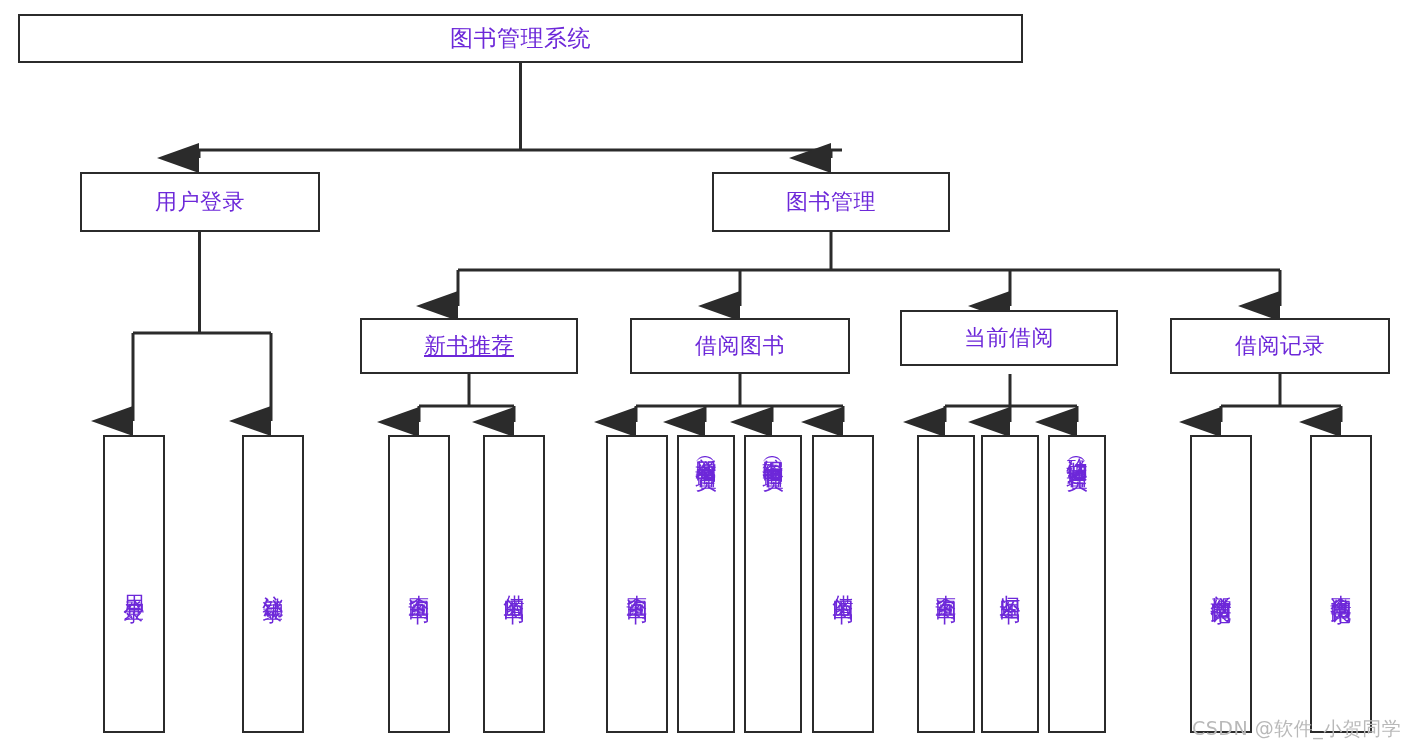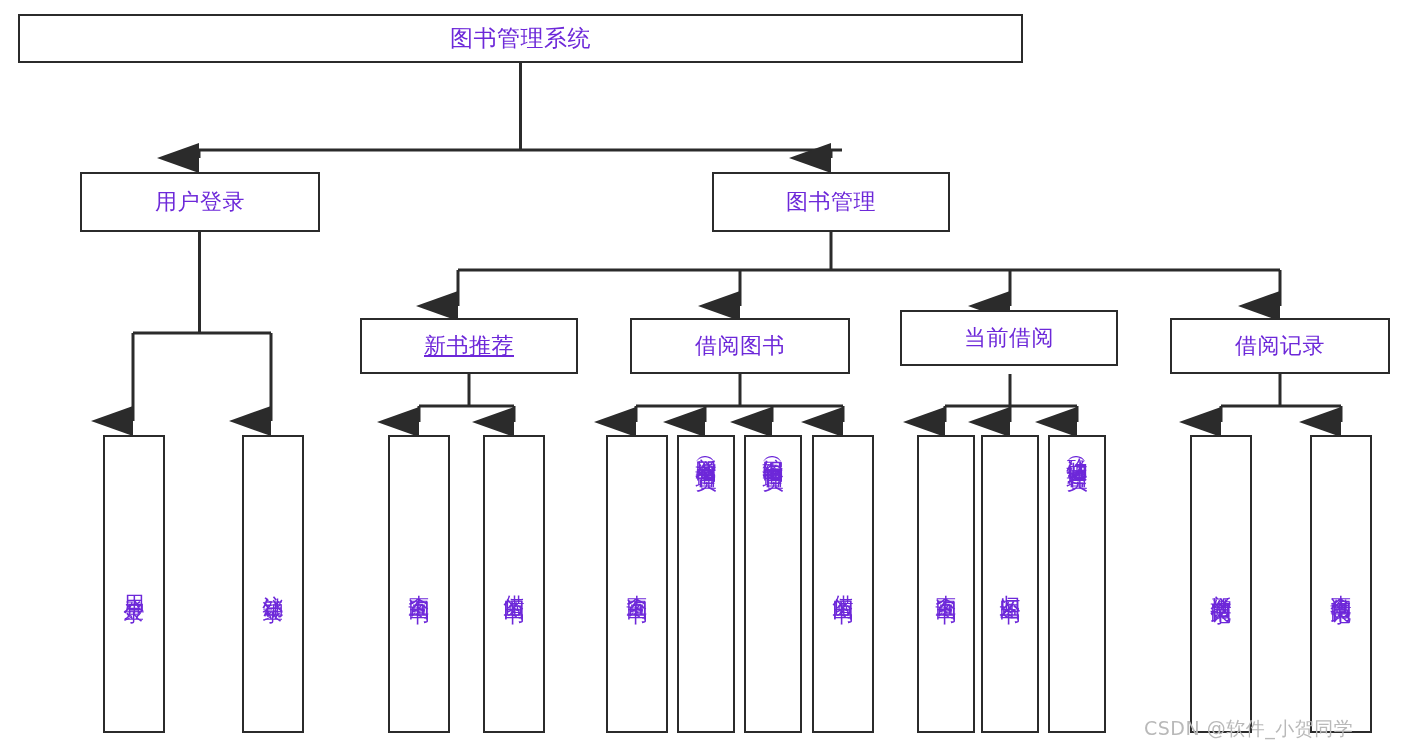--- a/index.html
+++ b/index.html
@@ -187,15 +187,15 @@
   <div class="node leaf tall topalign" id="node-leaf-10" style="left: 1048px; top: 435px; width: 58px; height: 298px;">
     <span class="vtext">确认归还（管理员）</span>
   </div>
   <div class="node leaf tall" id="node-leaf-11" style="left: 1190px; top: 435px; width: 62px; height: 298px;">
     <span class="vtext">新增借阅记录</span>
   </div>
   <div class="node leaf tall" id="node-leaf-12" style="left: 1310px; top: 435px; width: 62px; height: 298px;">
     <span class="vtext">查询借阅记录</span>
   </div>
 
-  <div class="watermark" id="watermark" style="left: 1144px; top: 716px;">CSDN @软件_小贺同学</div>
+  <div class="watermark" id="watermark" style="left: 1192px; top: 716px;">CSDN @软件_小贺同学</div>
 
 </div>
 
 </body></html>

